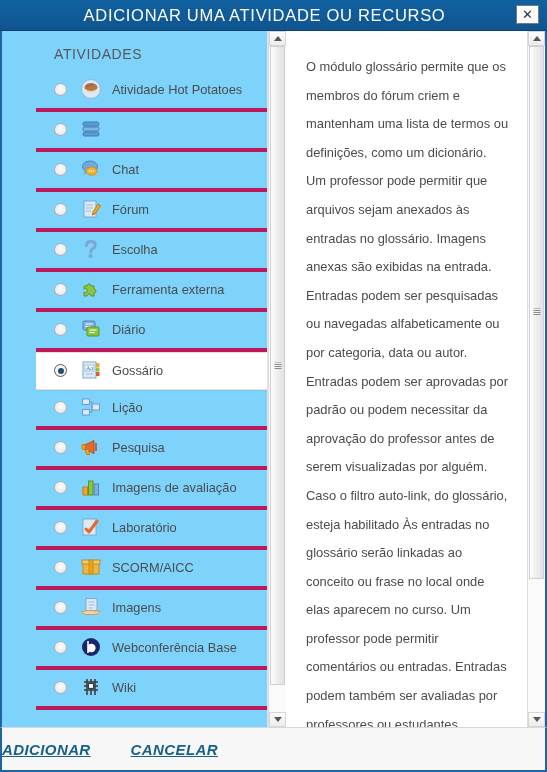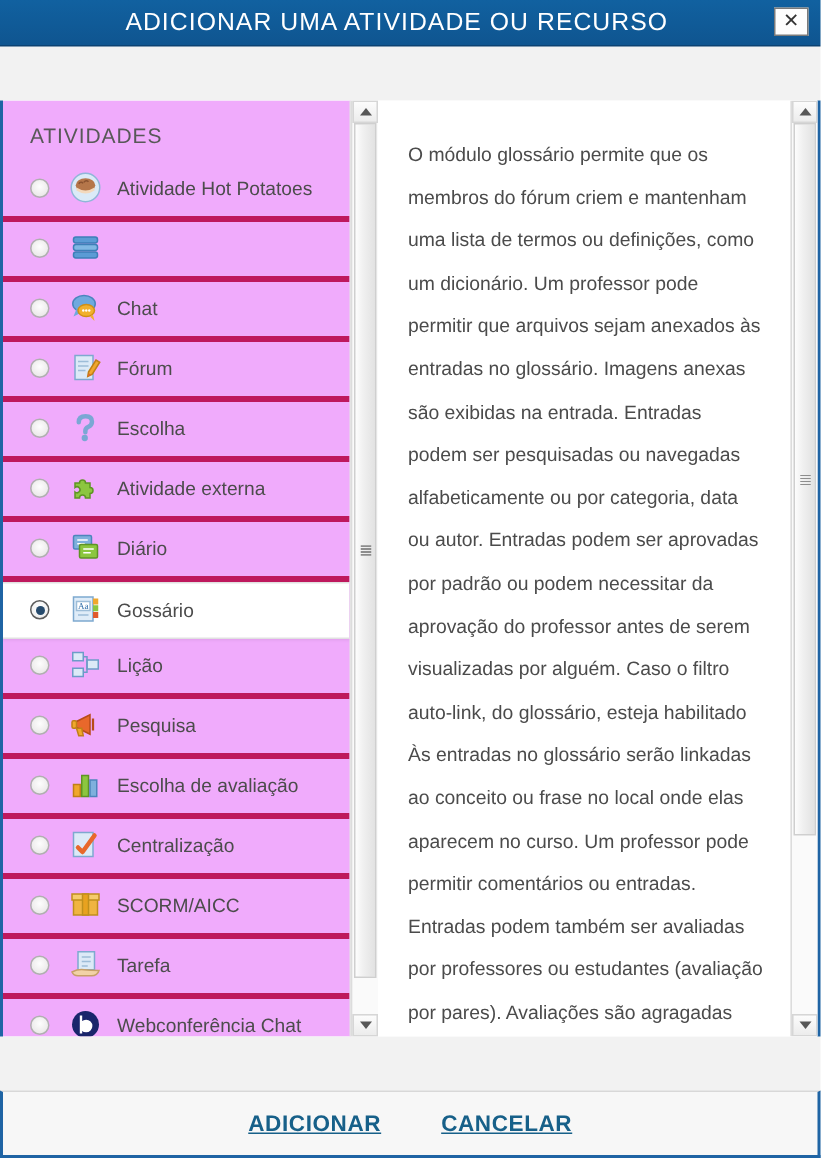--- a/index.html
+++ b/index.html
@@ -15,21 +15,20 @@
   }
 
   .dialog {
     position: relative;
     width: 547px;
     height: 772px;
     box-sizing: border-box;
     background: #f2f2f2;
     display: flex;
     flex-direction: column;
-    gap: 36px;
   }
 
   
   .titlebar {
     position: relative;
     height: 30px;
     min-height: 30px;
     background: #11558f;
     background: linear-gradient(to bottom, #1161a0 0%, #0f5590 100%);
     border-bottom: 1px solid #0c4272;
@@ -77,25 +76,26 @@
     border-right: 2px solid #1f64a4;
     box-sizing: border-box;
     overflow: hidden;
   }
 
   
   .left-col {
     position: relative;
     width: 231px;
     min-width: 231px;
-    background: #f0abfc;
+    background: #7dd3fc;
     display: flex;
     flex-direction: column;
     overflow: hidden;
     border-right: 1px solid #e3e3e3;
+    padding-left: 34px;
   }
   .left-scroll {
     flex: 1 1 auto;
     overflow: hidden;
     position: relative;
   }
   .section-title {
     font-size: 14px;
     color: #585858;
     letter-spacing: 0.6px;
@@ -258,22 +258,23 @@
     height: 45px;
     min-height: 45px;
     background: #f7f7f7;
     border-top: 1px solid #d8d8d8;
     border-left: 2px solid #1f64a4;
     border-right: 2px solid #1f64a4;
     border-bottom: 2px solid #1f64a4;
     box-sizing: border-box;
     display: flex;
     align-items: center;
-    justify-content: center;
+    justify-content: flex-start;
     gap: 40px;
+    font-style: italic;
   }
   .footer-link {
     font-size: 15px;
     color: #176089;
     text-decoration: underline;
     letter-spacing: 0.4px;
     font-weight: 700;
     cursor: pointer;
     text-transform: uppercase;
   }
@@ -355,21 +356,21 @@
               </span>
               <span class="act-label">Escolha</span>
             </li>
             <li class="act-item">
               <span class="radio"></span>
               <span class="icon-cell">
                 <svg width="22" height="22" viewBox="0 0 22 22">
                   <path d="M4 8h3a2 2 0 114 0h3v3a2 2 0 110 4v3h-3a2 2 0 10-4 0H4v-4a2 2 0 100-3z" fill="#8cc63f" stroke="#5e9424"></path>
                 </svg>
               </span>
-              <span class="act-label">Atividade externa</span>
+              <span class="act-label">Ferramenta externa</span>
             </li>
             <li class="act-item">
               <span class="radio"></span>
               <span class="icon-cell">
                 <svg width="22" height="22" viewBox="0 0 22 22">
                   <rect x="3" y="3" width="12" height="9" rx="1" fill="#7fb0dd" stroke="#4d85bc"></rect>
                   <path d="M5.5 6h7M5.5 8.5h5" stroke="#fff" stroke-width="1"></path>
                   <rect x="7" y="9" width="12" height="9" rx="1" fill="#8cc63f" stroke="#5e9424"></rect>
                   <path d="M9.5 12h7M9.5 14.5h5" stroke="#fff" stroke-width="1"></path>
                 </svg>
@@ -417,31 +418,31 @@
             </li>
             <li class="act-item">
               <span class="radio"></span>
               <span class="icon-cell">
                 <svg width="22" height="22" viewBox="0 0 22 22">
                   <rect x="3" y="11" width="4.5" height="8" fill="#f0a72c" stroke="#c07f16"></rect>
                   <rect x="8.5" y="5" width="4.5" height="14" fill="#8cc63f" stroke="#5e9424"></rect>
                   <rect x="14" y="8" width="4.5" height="11" fill="#7fb0dd" stroke="#4d85bc"></rect>
                 </svg>
               </span>
-              <span class="act-label">Escolha de avaliação</span>
+              <span class="act-label">Imagens de avaliação</span>
             </li>
             <li class="act-item">
               <span class="radio"></span>
               <span class="icon-cell">
                 <svg width="22" height="22" viewBox="0 0 22 22">
                   <rect x="3" y="3" width="13" height="16" fill="#dceaf7" stroke="#7ea9cf"></rect>
                   <path d="M6 13l3 3 8-11" stroke="#e8682b" stroke-width="3" fill="none" stroke-linecap="round" stroke-linejoin="round"></path>
                 </svg>
               </span>
-              <span class="act-label">Centralização</span>
+              <span class="act-label">Laboratório</span>
             </li>
             <li class="act-item">
               <span class="radio"></span>
               <span class="icon-cell">
                 <svg width="22" height="22" viewBox="0 0 22 22">
                   <rect x="3" y="7" width="16" height="11" fill="#f0b441" stroke="#c08f1c"></rect>
                   <rect x="2" y="4" width="18" height="4" fill="#f5cb6c" stroke="#c08f1c"></rect>
                   <rect x="9" y="4" width="4" height="14" fill="#e8a21f" stroke="#c08f1c"></rect>
                 </svg>
               </span>
@@ -449,31 +450,31 @@
             </li>
             <li class="act-item">
               <span class="radio"></span>
               <span class="icon-cell">
                 <svg width="22" height="22" viewBox="0 0 22 22">
                   <rect x="6" y="2.5" width="11" height="12" fill="#dceaf7" stroke="#7ea9cf"></rect>
                   <path d="M8.5 6h6M8.5 9h6M8.5 12h4" stroke="#9dbdd8"></path>
                   <path d="M2 16q4-2 8-1.5t10 .5q-1 3.5-5 3.5H6q-3 0-4-2.5z" fill="#f2d2a6" stroke="#c79f67"></path>
                 </svg>
               </span>
-              <span class="act-label">Tarefa</span>
+              <span class="act-label">Imagens</span>
             </li>
             <li class="act-item">
               <span class="radio"></span>
               <span class="icon-cell">
                 <svg width="22" height="22" viewBox="0 0 22 22">
                   <circle cx="11" cy="11" r="9" fill="#19256b"></circle>
                   <path d="M8 5v12M8 12a3.4 3.4 0 113.4 3.4A3.4 3.4 0 018 12z" fill="#fff" stroke="#fff" stroke-width="1.6"></path>
                 </svg>
               </span>
-              <span class="act-label">Webconferência Chat</span>
+              <span class="act-label">Webconferência Base</span>
             </li>
             <li class="act-item">
               <span class="radio"></span>
               <span class="icon-cell">
                 <svg width="22" height="22" viewBox="0 0 22 22">
                   <g fill="none" stroke="#3f3f3f" stroke-width="1.6">
                     <path d="M4 6h14M4 10h14M4 14h14"></path>
                     <path d="M7 3v16M11 3v16M15 3v16"></path>
                   </g>
                   <rect x="8.5" y="7.5" width="5" height="5" fill="#fff" stroke="#3f3f3f" stroke-width="1.2"></rect>

